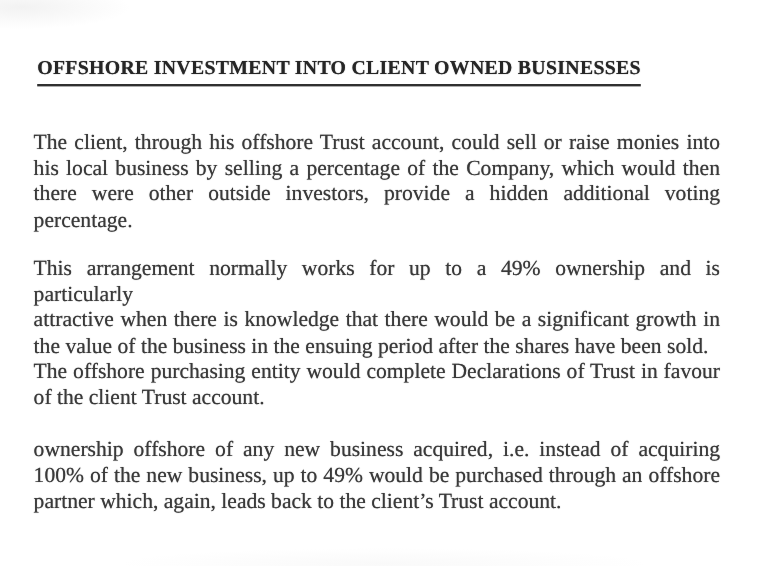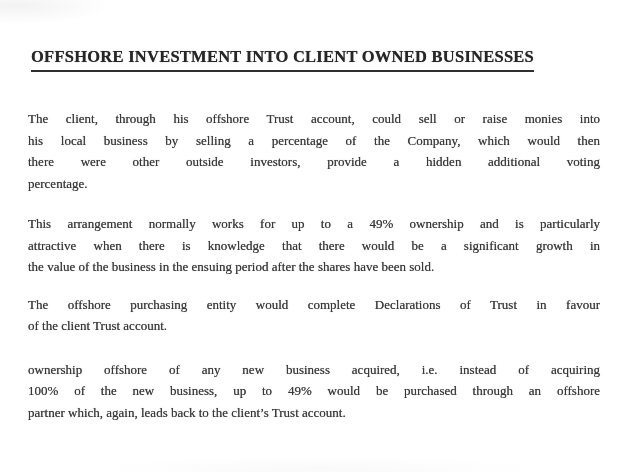--- a/index.html
+++ b/index.html
@@ -32,24 +32,24 @@
   }
   .title .title-text {
     display: inline-block;
     border-bottom: 2px solid #303030;
     padding-bottom: 2px;
   }
   .para {
     margin: 0;
   }
   .para-1 { margin-bottom: 19px; }
-  .para-2 { margin-bottom: 16px; }
+  .para-2 { margin-bottom: 0; }
   .para-3 { margin-bottom: 22px; }
   .line {
-    font-size: 13px;
+    font-size: 18px;
     line-height: 21.5px;
     text-align: justify;
     text-align-last: justify;
     white-space: normal;
     text-shadow: 0 0 0.7px rgba(58,58,58,0.8);
   }
   .line.last {
     text-align: left;
     text-align-last: left;
     font-family: Liberation Serif, serif;

